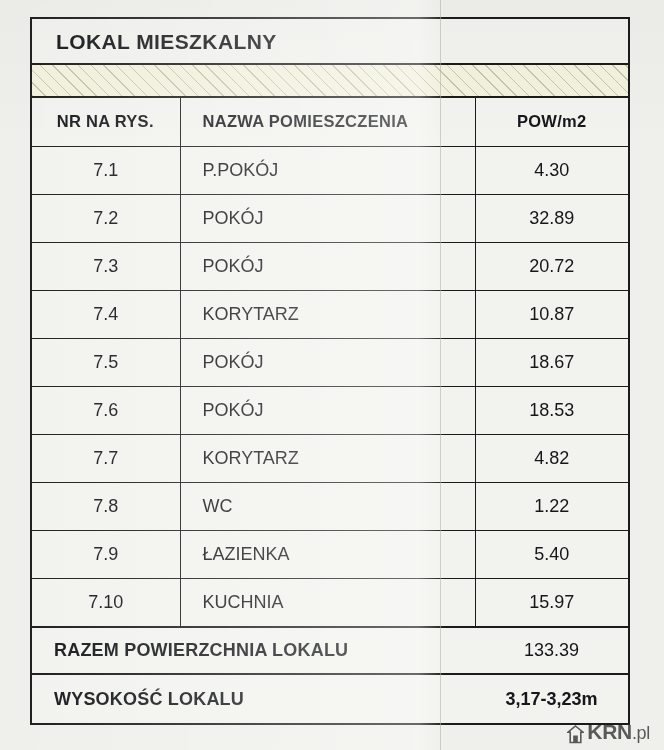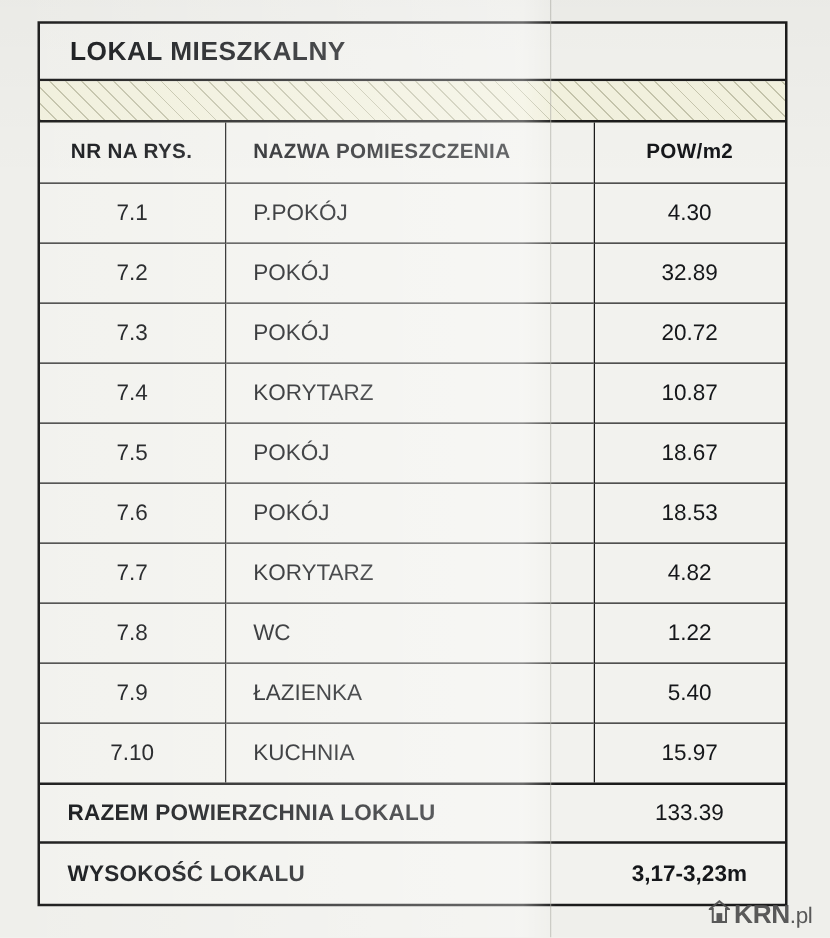--- a/index.html
+++ b/index.html
@@ -135,21 +135,21 @@
   }
   .summary-row.second .value {
     font-weight: bold;
   }
 
   .watermark {
     position: absolute;
     right: 14px;
     bottom: 6px;
     display: flex;
-    align-items: flex-start;
+    align-items: flex-end;
     gap: 3px;
     z-index: 6;
     opacity: 0.92;
   }
   .watermark .house {
     width: 17px;
     height: 19px;
     position: relative;
   }
   .watermark .house svg { display: block; }

